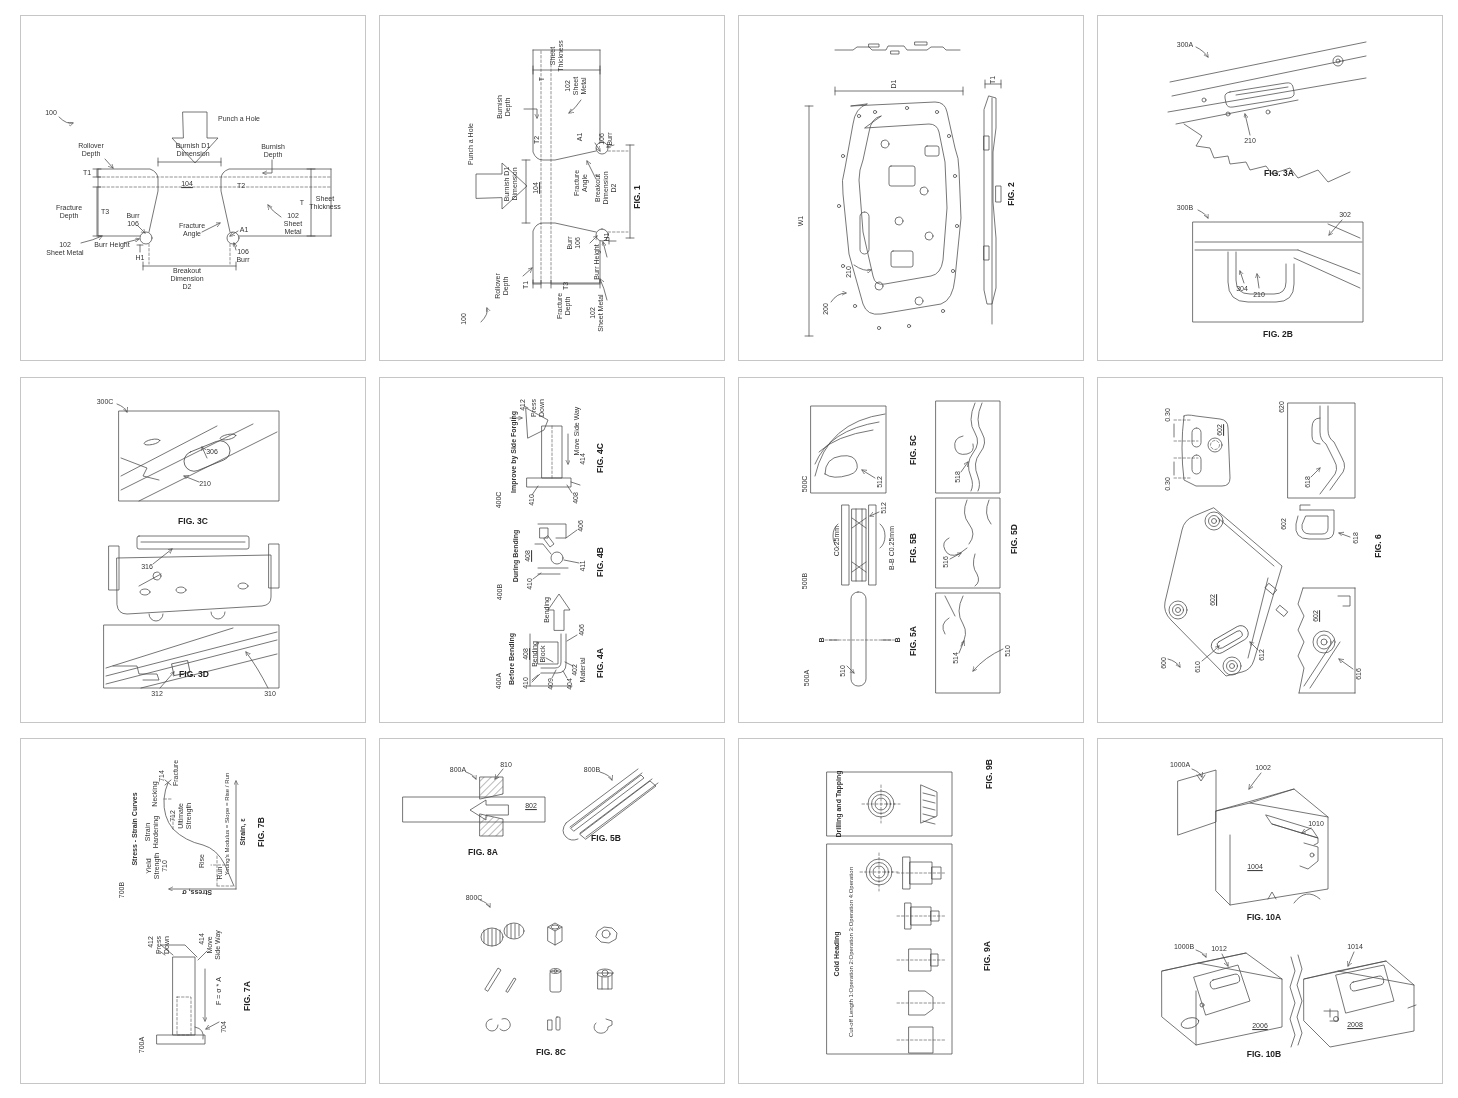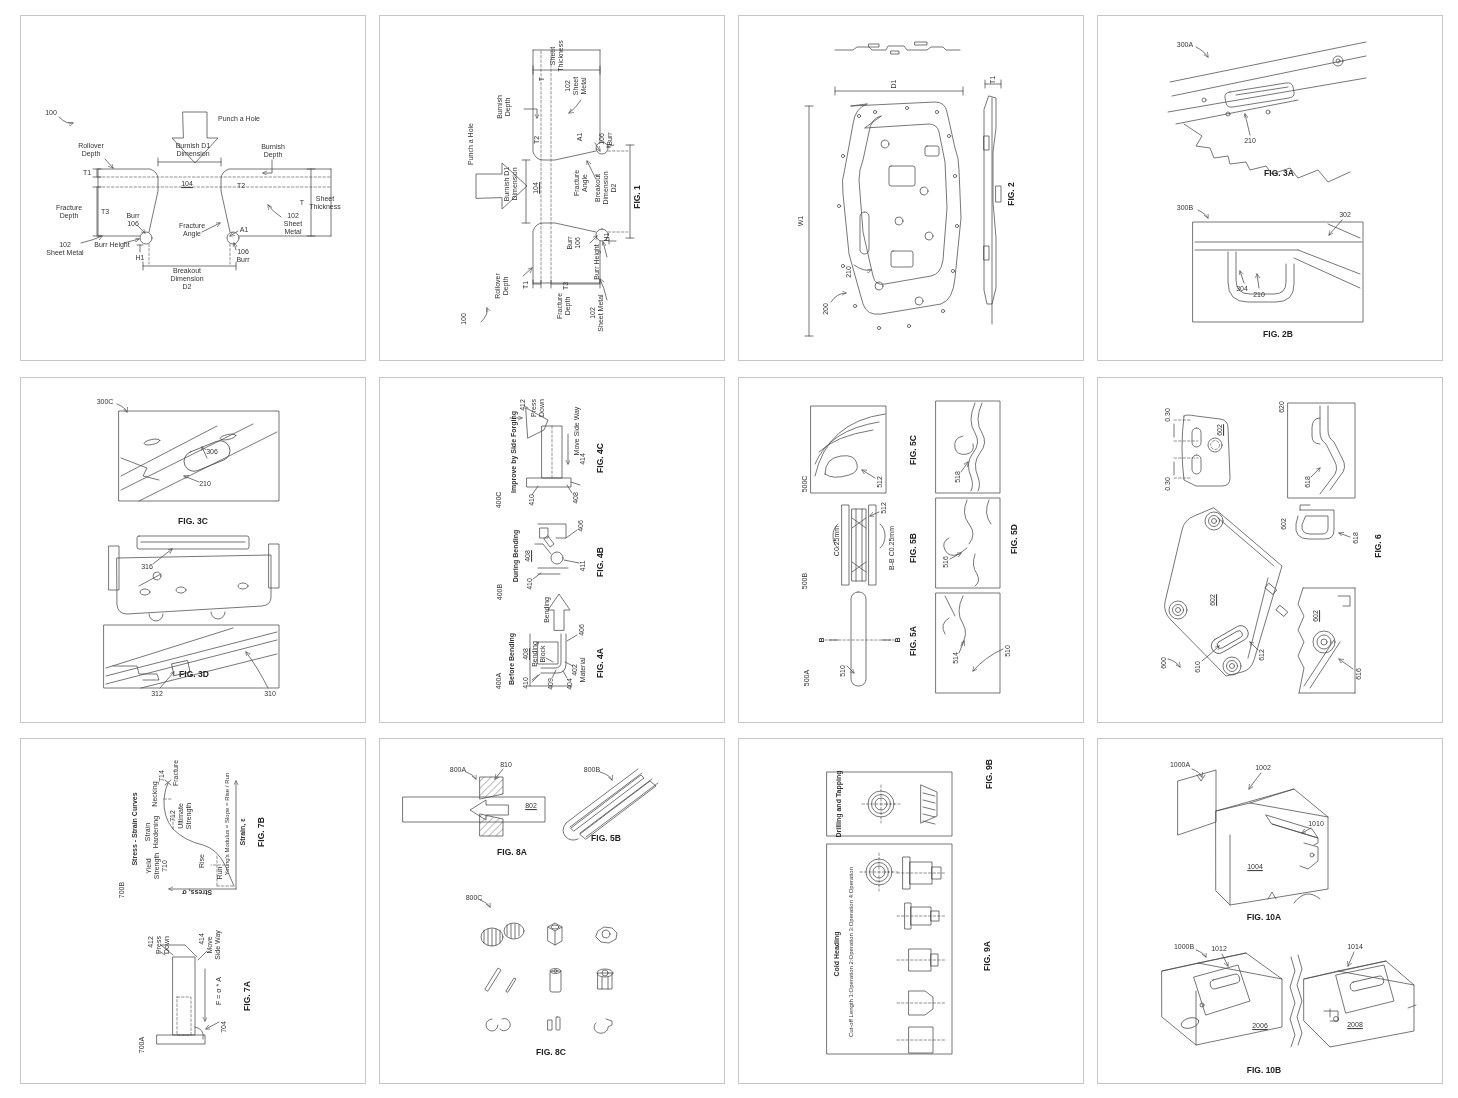--- a/index.html
+++ b/index.html
@@ -513,21 +513,21 @@
       <ellipse cx="225" cy="234" rx="8" ry="4"></ellipse>
         <circle cx="225" cy="234" r="3"></circle>
       <path d="M112,280 a6,6 0 1 0 6,6 M122,280 a6,6 0 1 1 -2,10"></path>
       <rect x="168" y="281" width="4" height="10"></rect>
         <rect x="176" y="278" width="4" height="13" rx="1"></rect>
       <path d="M216,284 a7,6 0 1 0 12,4 l4,-2 v-4 l-6,-2"></path>
     </svg>
     <div class="lbl" style="left:78px;top:31px">800A</div>
     <div class="lbl" style="left:126px;top:26px">810</div>
     <div class="lbl u" style="left:151px;top:67px">802</div>
-    <div class="lbl cap" style="left:132px;top:114px">FIG. 8A</div>
+    <div class="lbl cap" style="left:103px;top:114px">FIG. 8A</div>
     <div class="lbl" style="left:212px;top:31px">800B</div>
     <div class="lbl cap" style="left:226px;top:100px">FIG. 5B</div>
     <div class="lbl" style="left:94px;top:159px">800C</div>
     <div class="lbl cap" style="left:171px;top:314px">FIG. 8C</div>
   </div>
 
   <div class="panel" style="left:738px;top:738px">
     <svg viewBox="0 0 344 344">
       <rect x="88" y="33" width="125" height="64"></rect>
       <circle cx="142" cy="65" r="13"></circle>
@@ -595,16 +595,16 @@
     <div class="lbl" style="left:82px;top:26px">1000A</div>
     <div class="lbl" style="left:165px;top:29px">1002</div>
     <div class="lbl" style="left:218px;top:85px">1010</div>
     <div class="lbl u" style="left:157px;top:128px">1004</div>
     <div class="lbl cap" style="left:166px;top:179px">FIG. 10A</div>
     <div class="lbl" style="left:86px;top:208px">1000B</div>
     <div class="lbl" style="left:121px;top:210px">1012</div>
     <div class="lbl" style="left:257px;top:208px">1014</div>
     <div class="lbl u" style="left:162px;top:287px">2006</div>
     <div class="lbl u" style="left:257px;top:286px">2008</div>
-    <div class="lbl cap" style="left:166px;top:332px">FIG. 10B</div>
+    <div class="lbl cap" style="left:166px;top:316px">FIG. 10B</div>
   </div>
 
 </div>
 
 </body></html>

